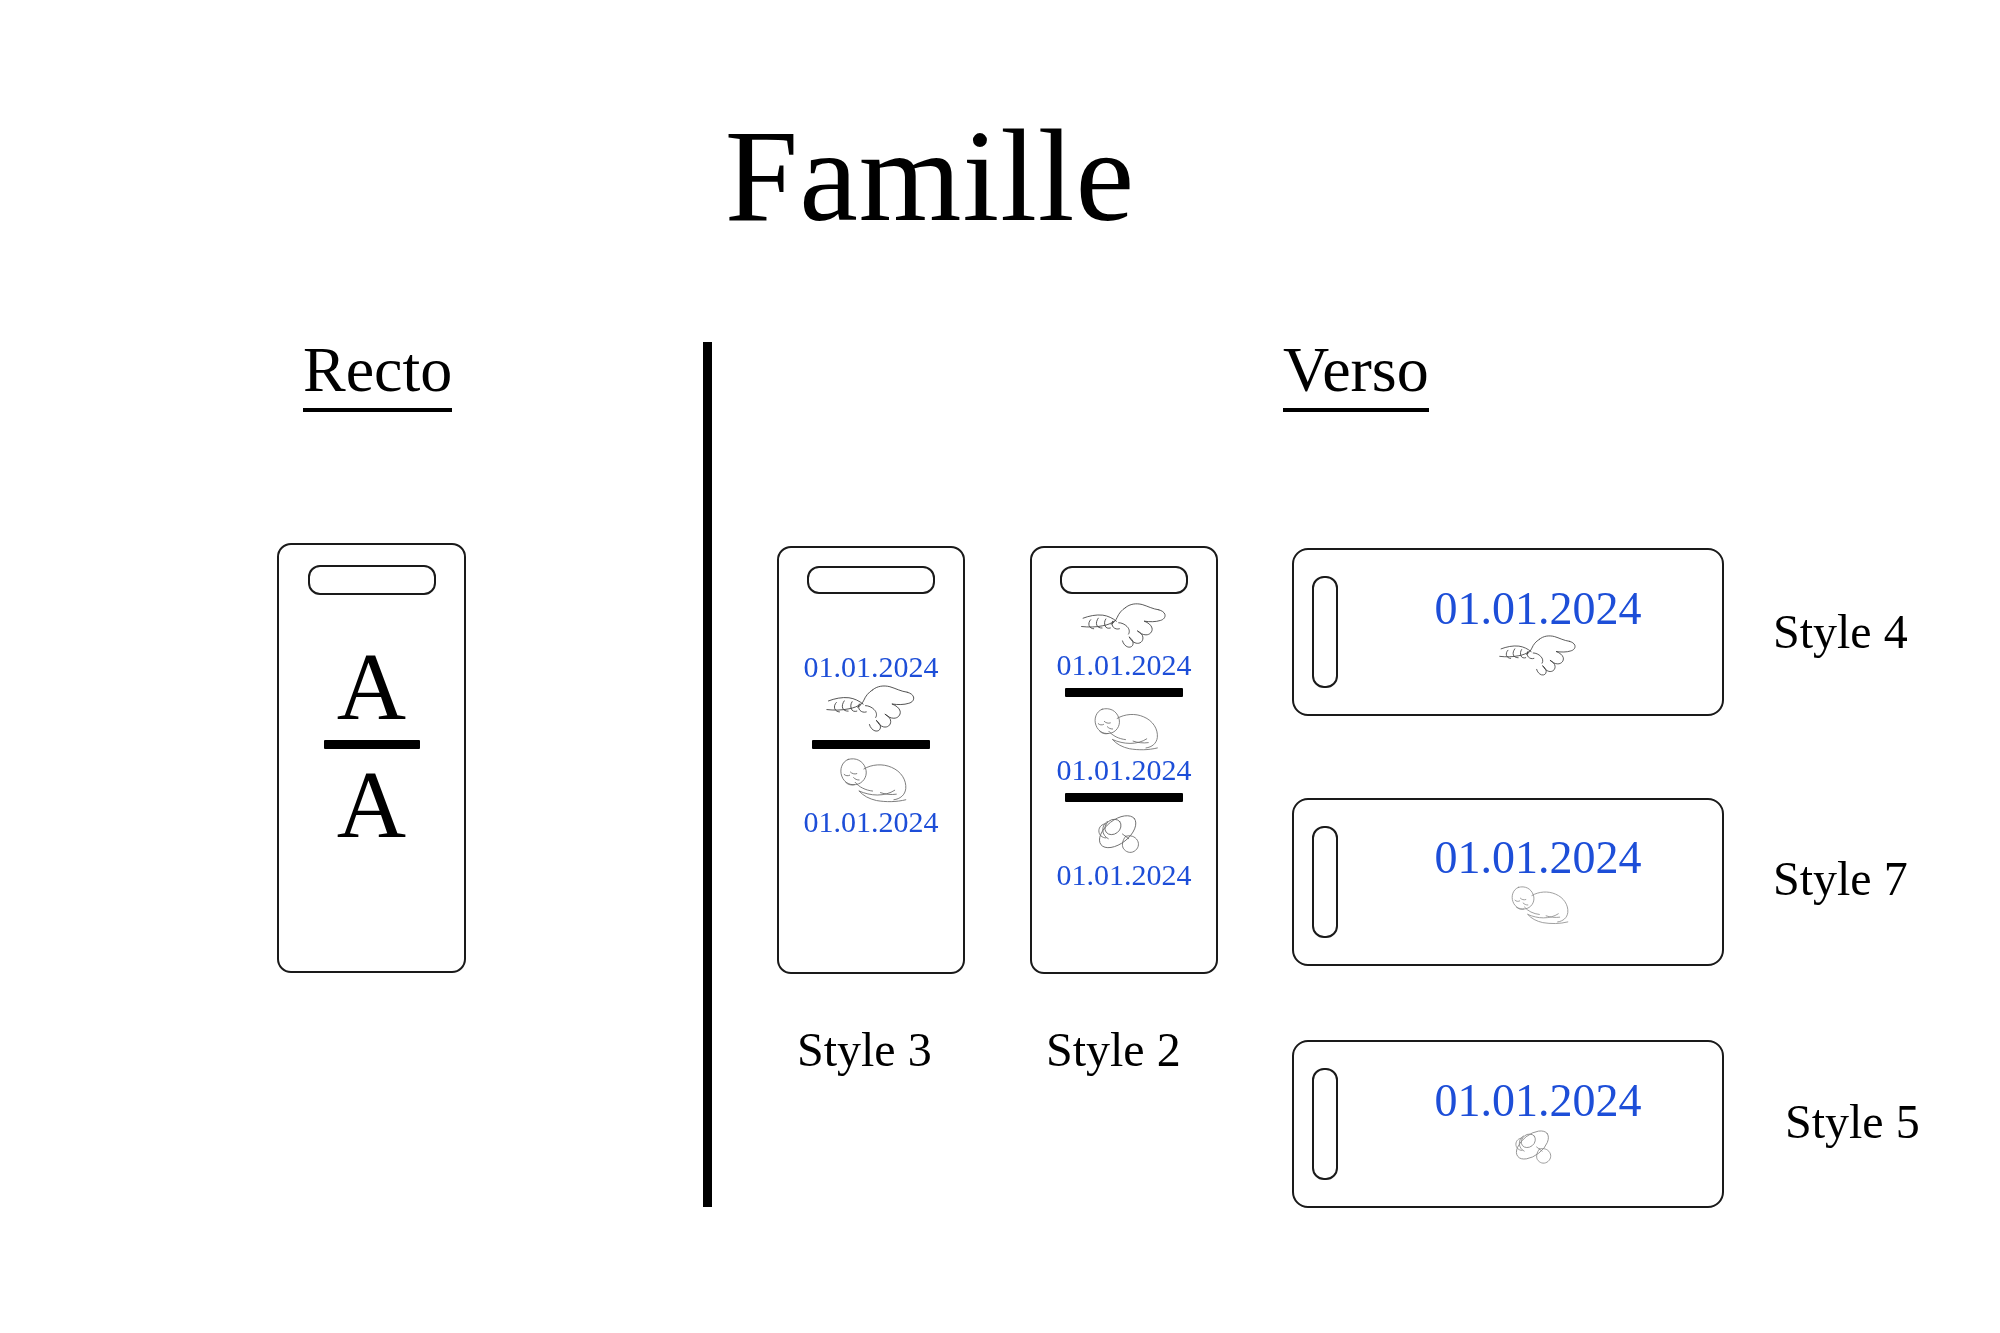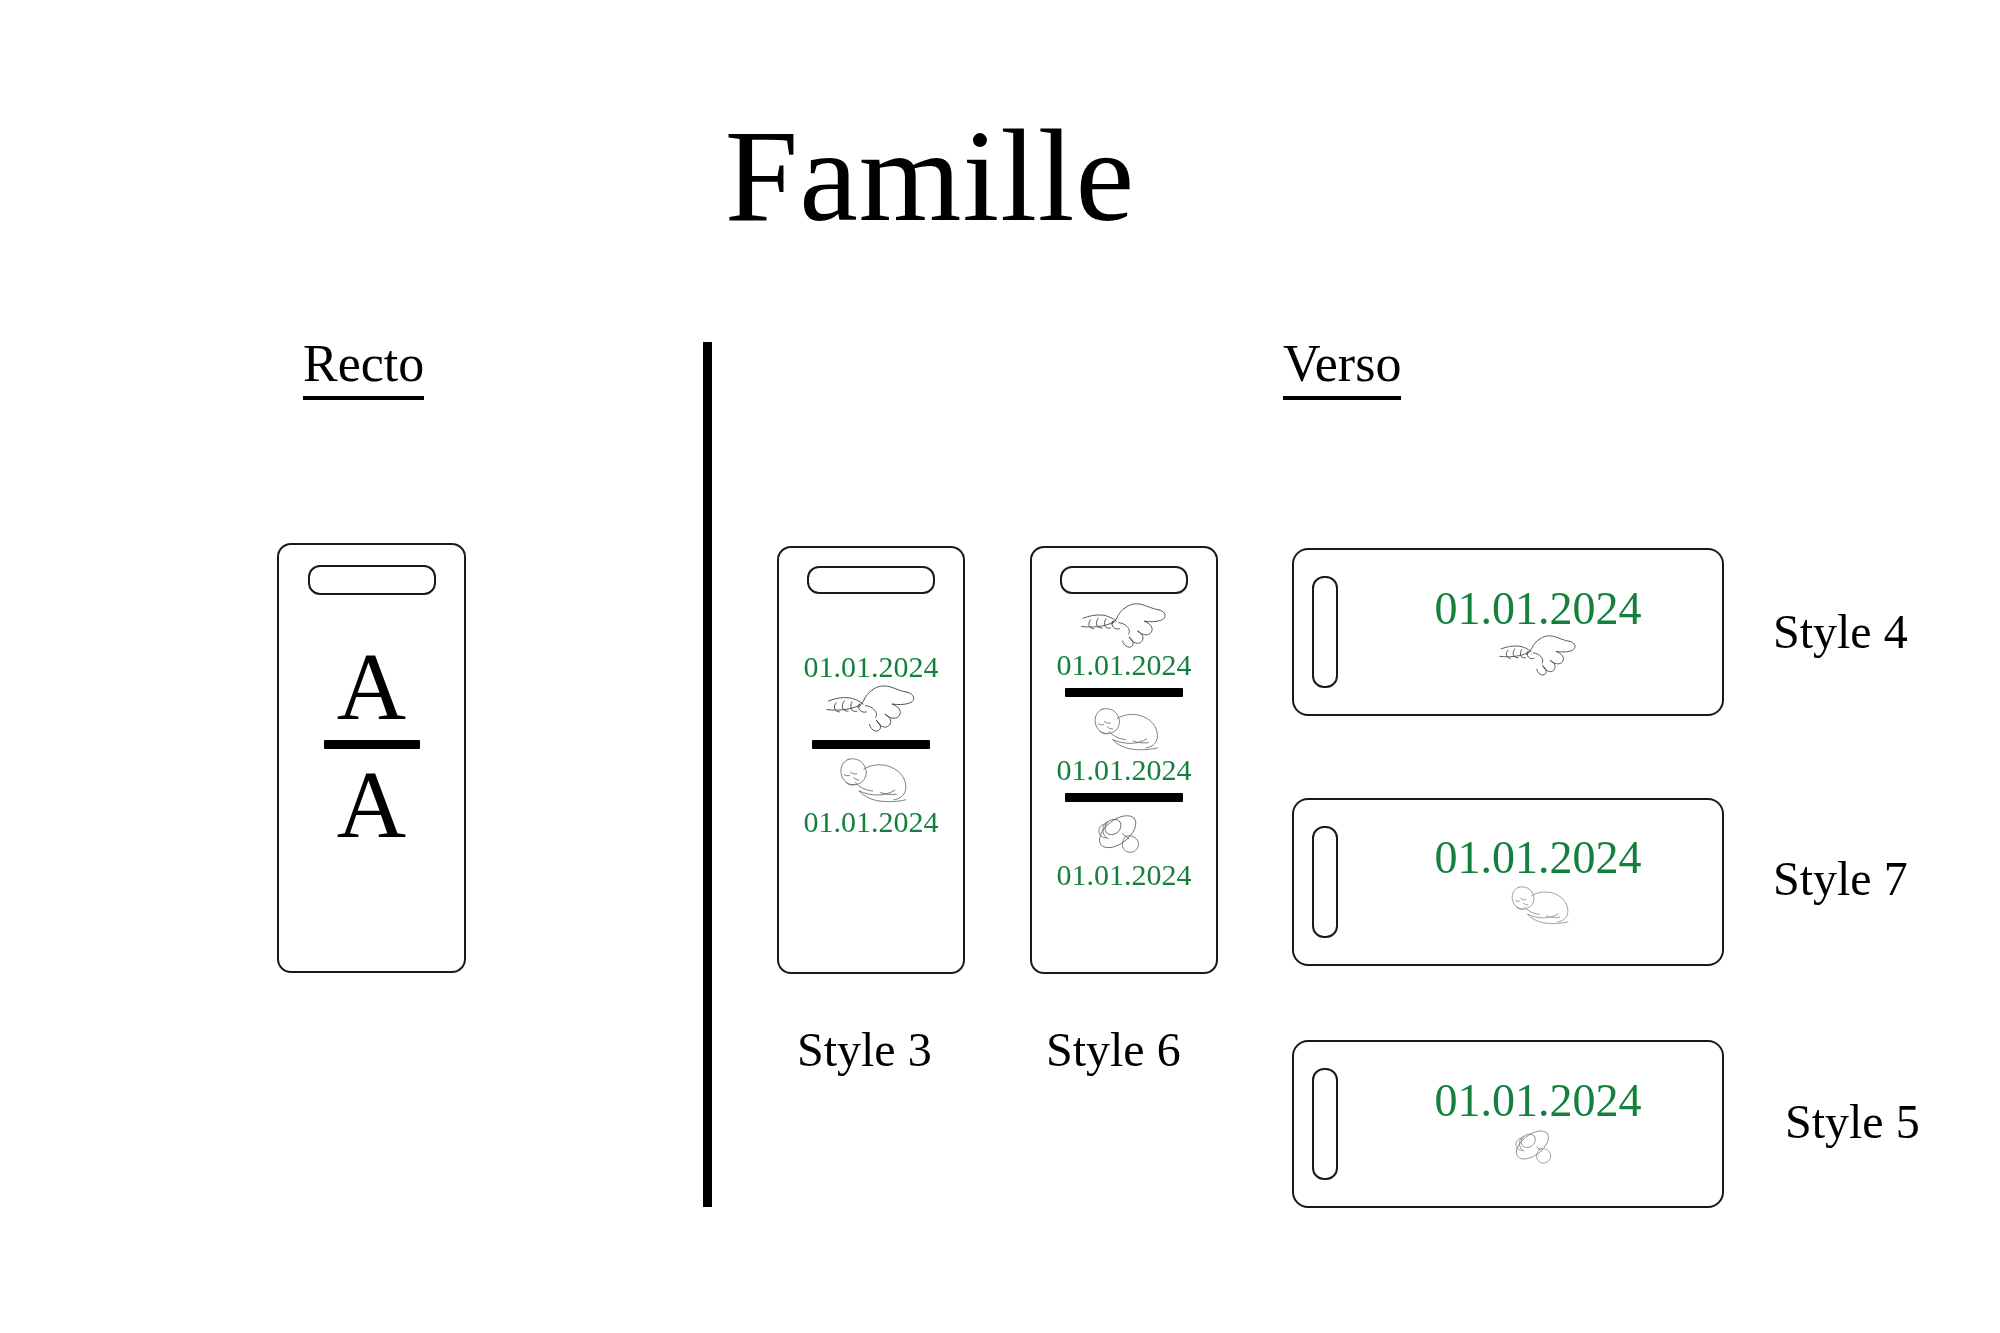--- a/index.html
+++ b/index.html
@@ -26,21 +26,21 @@
     font-size: 132px;
     line-height: 1.0;
     font-weight: 400;
     letter-spacing: 1px;
     color: #000;
   }
 
   
   .section-label {
     position: absolute;
-    font-size: 52px;
+    font-size: 64px;
     line-height: 1;
     color: #000;
     white-space: nowrap;
     text-align: right;
   }
   .section-label .u {
     display: inline-block;
     border-bottom: 4px solid #000;
     padding-bottom: 6px;
   }
@@ -95,21 +95,21 @@
 
   .bar {
     background: #000;
     height: 9px;
     border-radius: 1px;
   }
 
   .date-text {
     font-size: 30px;
     line-height: 1;
-    color: #15803d;
+    color: #1d4ed8;
     text-align: center;
     white-space: nowrap;
   }
   .date-text.big {
     font-size: 46px;
   }
 
   .icon-art { display: block; }
   .icon-art svg { display: block; }
 
@@ -376,16 +376,16 @@
         <path d="M19 20c-5 0-9 4-9 9s4 9 9 9"></path>
         <path d="M21 17c-4 2-6 6-6 11 0 5 3 9 7 11"></path>
         <path d="M44 36c6-2 12 0 15 5 3 5 1 11-4 14-5 3-11 1-14-4-2-4-1-10 3-15z"></path>
         <path d="M40 33l8 6"></path>
       </svg>
     </span>
   </div>
 </div>
 
 <div class="style-caption" id="caption-style1">Style 3</div>
-<div class="style-caption" id="caption-style2">Style 6</div>
+<div class="style-caption" id="caption-style2">Style 2</div>
 <div class="style-caption" id="caption-style3">Style 4</div>
 <div class="style-caption" id="caption-style4">Style 7</div>
 <div class="style-caption" id="caption-style5">Style 5</div>
 
 </body></html>

